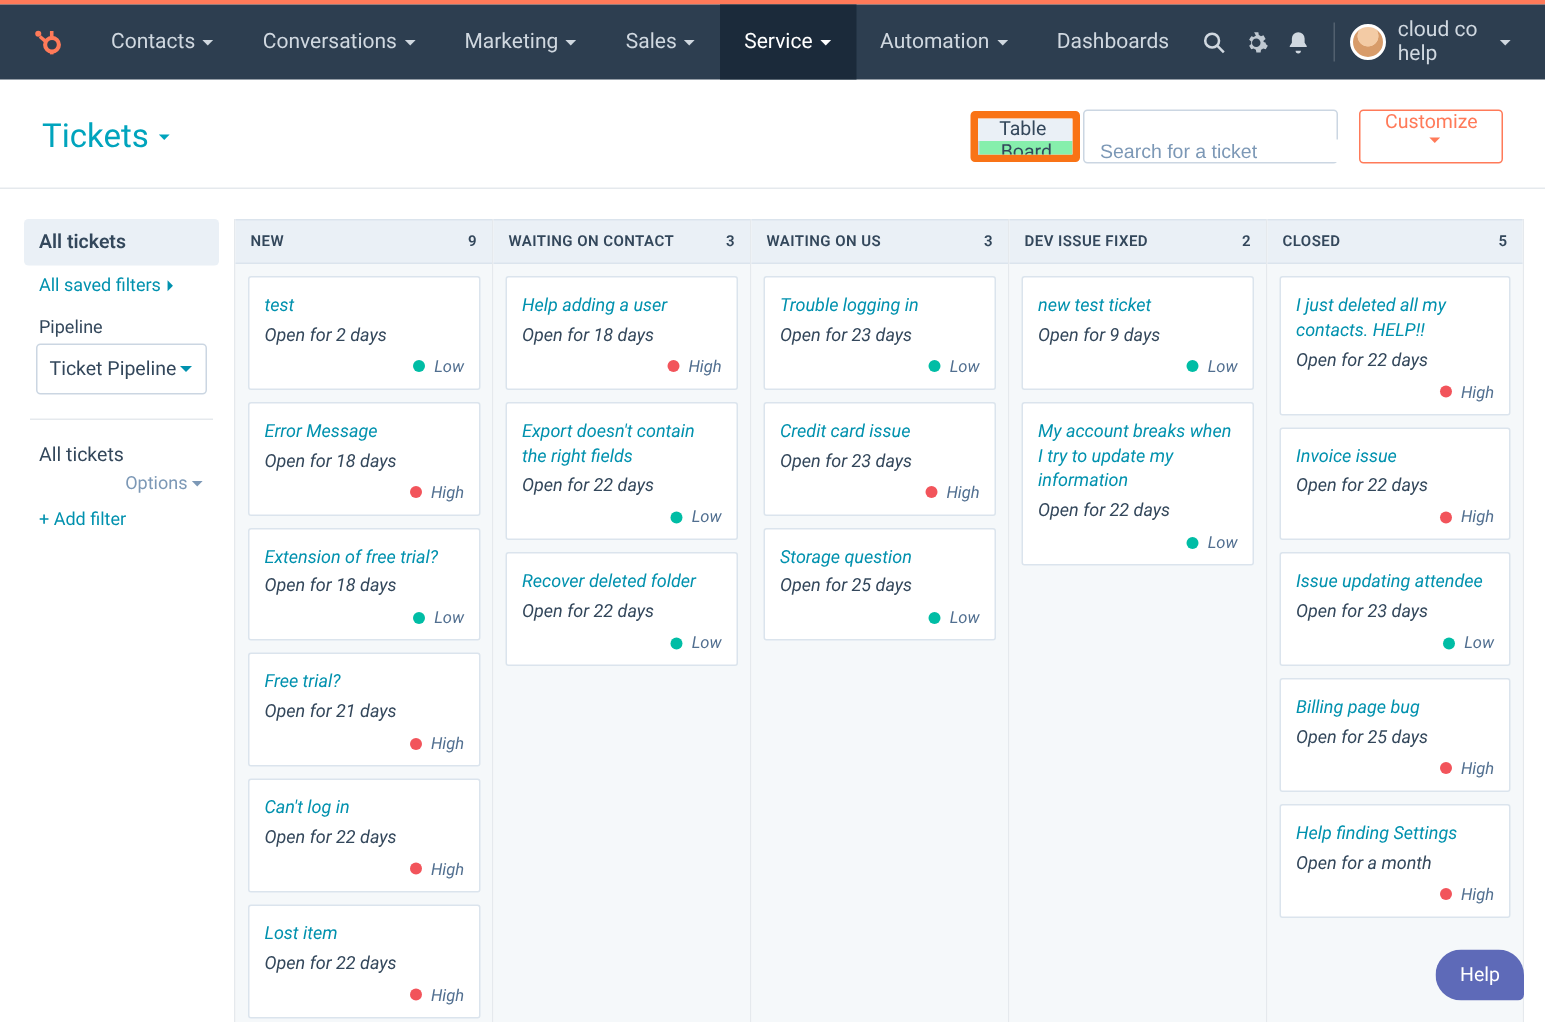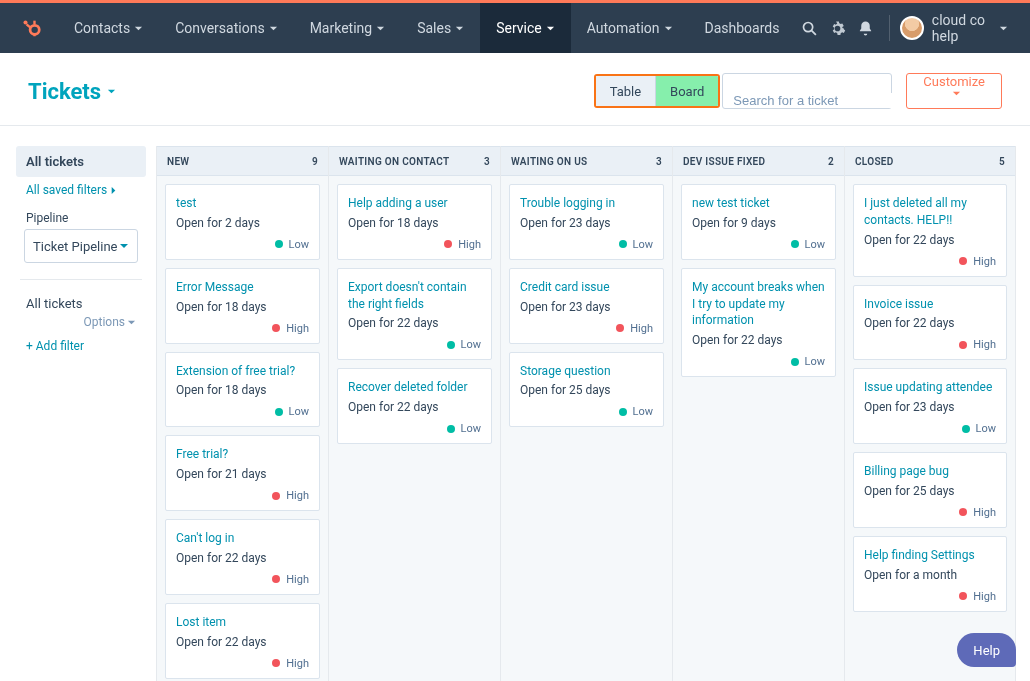--- a/index.html
+++ b/index.html
@@ -17,23 +17,23 @@
   .nav-spacer { flex:1; }
   .nav-icon { width:34px; display:flex; justify-content:center; align-items:center; cursor:pointer; position:relative; color:#d0d8e0;}
   .nav-divider { width:1px; height:26px; background:rgba(255,255,255,0.18); margin:0 10px; }
   .avatar { width:24px; height:24px; border-radius:50%; background:radial-gradient(circle at 50% 30%, #f3cba5 0 40%, #d89c6a 42% 100%); border:2px solid #fff; flex:0 0 auto;}
   .nav-acct { display:flex; align-items:center; gap:8px; color:#d0d8e0; font-size:14px; cursor:pointer;}
   .chev { display:inline-block; }
   .chev svg{width:9px;height:9px;}
 
   
   .subhdr { display:flex; align-items:center; padding:20px 28px 16px; border-bottom:1px solid #e5e9ed; }
-  .page-title { color:#00a4bd; font-size:22px; font-weight:700; display:flex; align-items:center; gap:6px; cursor:pointer;}
+  .page-title { color:#00a4bd; font-size:22px; font-weight:400; display:flex; align-items:center; gap:6px; cursor:pointer;}
   .sub-spacer{flex:1;}
-  .view-toggle { display:flex; border:2px solid #f97316; border-radius:3px; overflow:hidden; height:34px;}
+  .view-toggle { display:flex; border:5px solid #f97316; border-radius:3px; overflow:hidden; height:34px;flex-direction:column;}
   .view-btn { padding:0 14px; display:flex; align-items:center; font-size:13px; color:#33475b; background:#eaf0f6; cursor:pointer;}
   .view-btn.active { background:#86efac; }
   .view-btn + .view-btn { border-left:1px solid #cbd6e2;}
   .search-wrap { margin-left:2px; display:flex; align-items:flex-end; border:1px solid #cbd6e2; border-radius:3px; height:36px; padding:0 10px; width:170px; }
   .search-wrap input { border:none; outline:none; flex:1; font-size:13px; color:#33475b; }
   .search-wrap input::placeholder{color:#7c98b6;}
   .search-icon{color:#0091ae; display:flex;}
   .btn { height:36px; border-radius:3px; padding:0 16px; display:flex; align-items:center; font-size:13px; cursor:pointer; margin-left:14px;flex-direction:column;}
   .btn-outline { border:1px solid #ff7a59; color:#ff7a59; background:#fff;}
   .btn-primary { background:#ff7a59; color:#fff; border:1px solid #ff7a59; font-weight:500;}
@@ -52,21 +52,21 @@
   .side-options{font-size:12px;color:#7c98b6;display:flex;align-items:center;gap:2px;cursor:pointer;}
   .add-filter{color:#0091ae;font-size:12px;padding:10px;cursor:pointer;}
 
   
   .board { flex:1; display:flex; overflow-x:auto; gap:0;}
   .col { width:172px; flex:0 0 172px; border-left:1px solid #e5e9ed; display:flex; flex-direction:column;}
   .col:last-child{border-right:1px solid #e5e9ed;}
   .col-head { background:#eaf0f6; height:30px; display:flex; align-items:center; justify-content:space-between; padding:0 10px; font-size:10px; font-weight:600; letter-spacing:.3px; color:#33475b; border-bottom:1px solid #dbe4ed; border-top:1px solid #dbe4ed;}
   .col-body { padding:8px 8px; background:#f5f8fa; flex:1; overflow-y:auto;}
   .col-body::-webkit-scrollbar{width:0;}
-  .card { background:#fff; border:1px solid #dbe4ed; border-radius:2px; padding:10px 10px 8px; margin-bottom:8px;}
+  .card { background:#fff; border:1px solid #dbe4ed; border-radius:2px; padding:10px 10px 8px; margin-bottom:8px;font-style:italic;}
   .card-title { color:#0091ae; font-size:12px; line-height:1.4; cursor:pointer; margin-bottom:4px;}
   .card-sub { color:#33475b; font-size:12px;}
   .card-foot { display:flex; justify-content:flex-end; align-items:center; gap:6px; margin-top:8px; font-size:11px; color:#516f90;}
   .dot{width:8px;height:8px;border-radius:50%;}
   .dot.low{background:#00bda5;}
   .dot.high{background:#f2545b;}
 
   
   .help-bubble{position:fixed;right:14px;bottom:14px;background:#5e6ab8;color:#fff;height:34px;border-radius:17px 17px 4px 17px;padding:12px 16px;display:flex;align-items:center;font-size:13px;cursor:pointer;}
 

